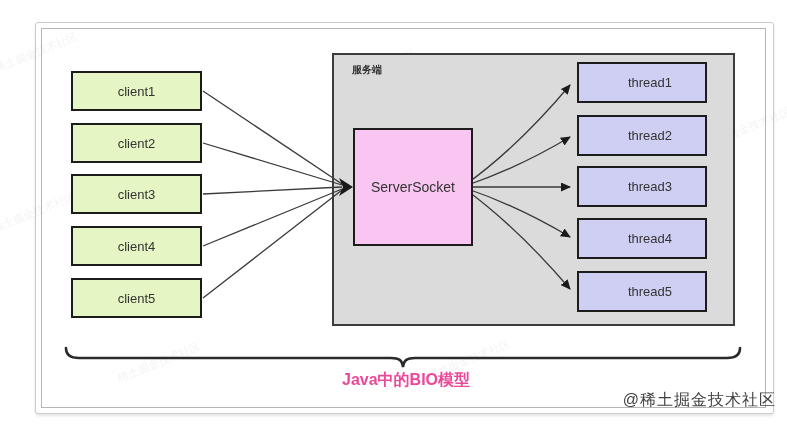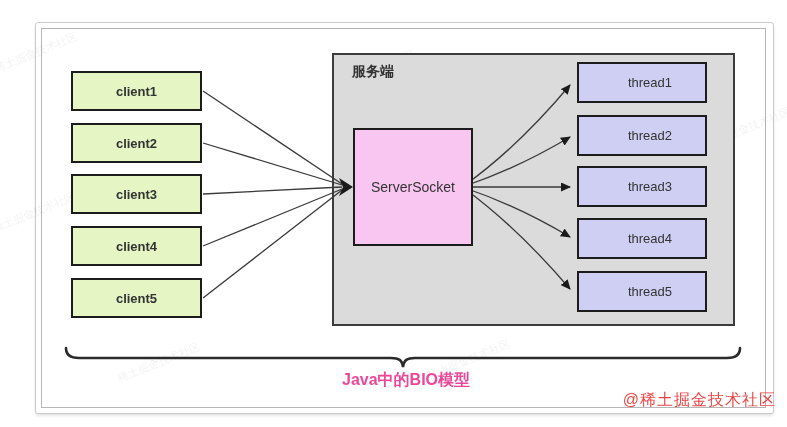--- a/index.html
+++ b/index.html
@@ -9,40 +9,40 @@
   
   .frame-outer{position:absolute;left:35px;top:22px;width:737px;height:390px;
     border:1px solid #cbcbcb;border-radius:3px;background:#fff;
     box-shadow:0 2px 3px rgba(0,0,0,0.10);}
   .frame-inner{position:absolute;left:41px;top:28px;width:723px;height:378px;
     border:1px solid #b6b6b6;background:#fff;}
 
   
   .server-region{position:absolute;left:332px;top:53px;width:403px;height:273px;
     background:var(--region_fill,#dbdbdb);border:2px solid #3c3c3c;box-sizing:border-box;z-index:2;}
-  .server-region-label{position:absolute;left:18px;top:8px;font-size:14px;font-weight:bold;color:#333;text-align:right;}
+  .server-region-label{position:absolute;left:18px;top:8px;font-size:10px;font-weight:bold;color:#333;text-align:right;}
 
   
   .node{position:absolute;display:flex;align-items:center;justify-content:center;
     box-sizing:border-box;border:2px solid #1c1c1c;font-size:13px;color:#333;z-index:4;}
-  .client{left:71px;width:131px;height:40px;background:var(--client_fill,#e5f6c4);font-weight:bold;}
+  .client{left:71px;width:131px;height:40px;background:var(--client_fill,#e5f6c4);}
   .thread{left:577px;width:130px;height:41px;background:var(--thread_fill,#cfcff4);padding-left:16px;}
   .client-1{top:71px}.client-2{top:123px}.client-3{top:174px}.client-4{top:226px}.client-5{top:278px}
   .thread-1{top:62px}.thread-2{top:115px}.thread-3{top:166px}.thread-4{top:218px}.thread-5{top:271px}
   .server-socket{left:353px;top:128px;width:120px;height:118px;background:var(--socket_fill,#f9c6f2);
     font-size:14px;}
 
   
   #arrows{position:absolute;left:0;top:0;z-index:3;}
 
   
   .caption{position:absolute;left:342px;top:370px;font-size:16px;font-weight:bold;color:#ec4899;z-index:5;}
 
   
-  .watermark{position:absolute;right:11px;top:390px;font-size:16px;color:#ef4444;z-index:6;letter-spacing:1px;}
+  .watermark{position:absolute;right:11px;top:390px;font-size:16px;color:#404040;z-index:6;letter-spacing:1px;}
 
   
   .wm-faint{position:absolute;font-size:11px;color:#777;opacity:0.09;
     transform:rotate(-22deg);white-space:nowrap;z-index:1;}
 </style>
 </head>
 <body>
 
 <div id="stage">
 

